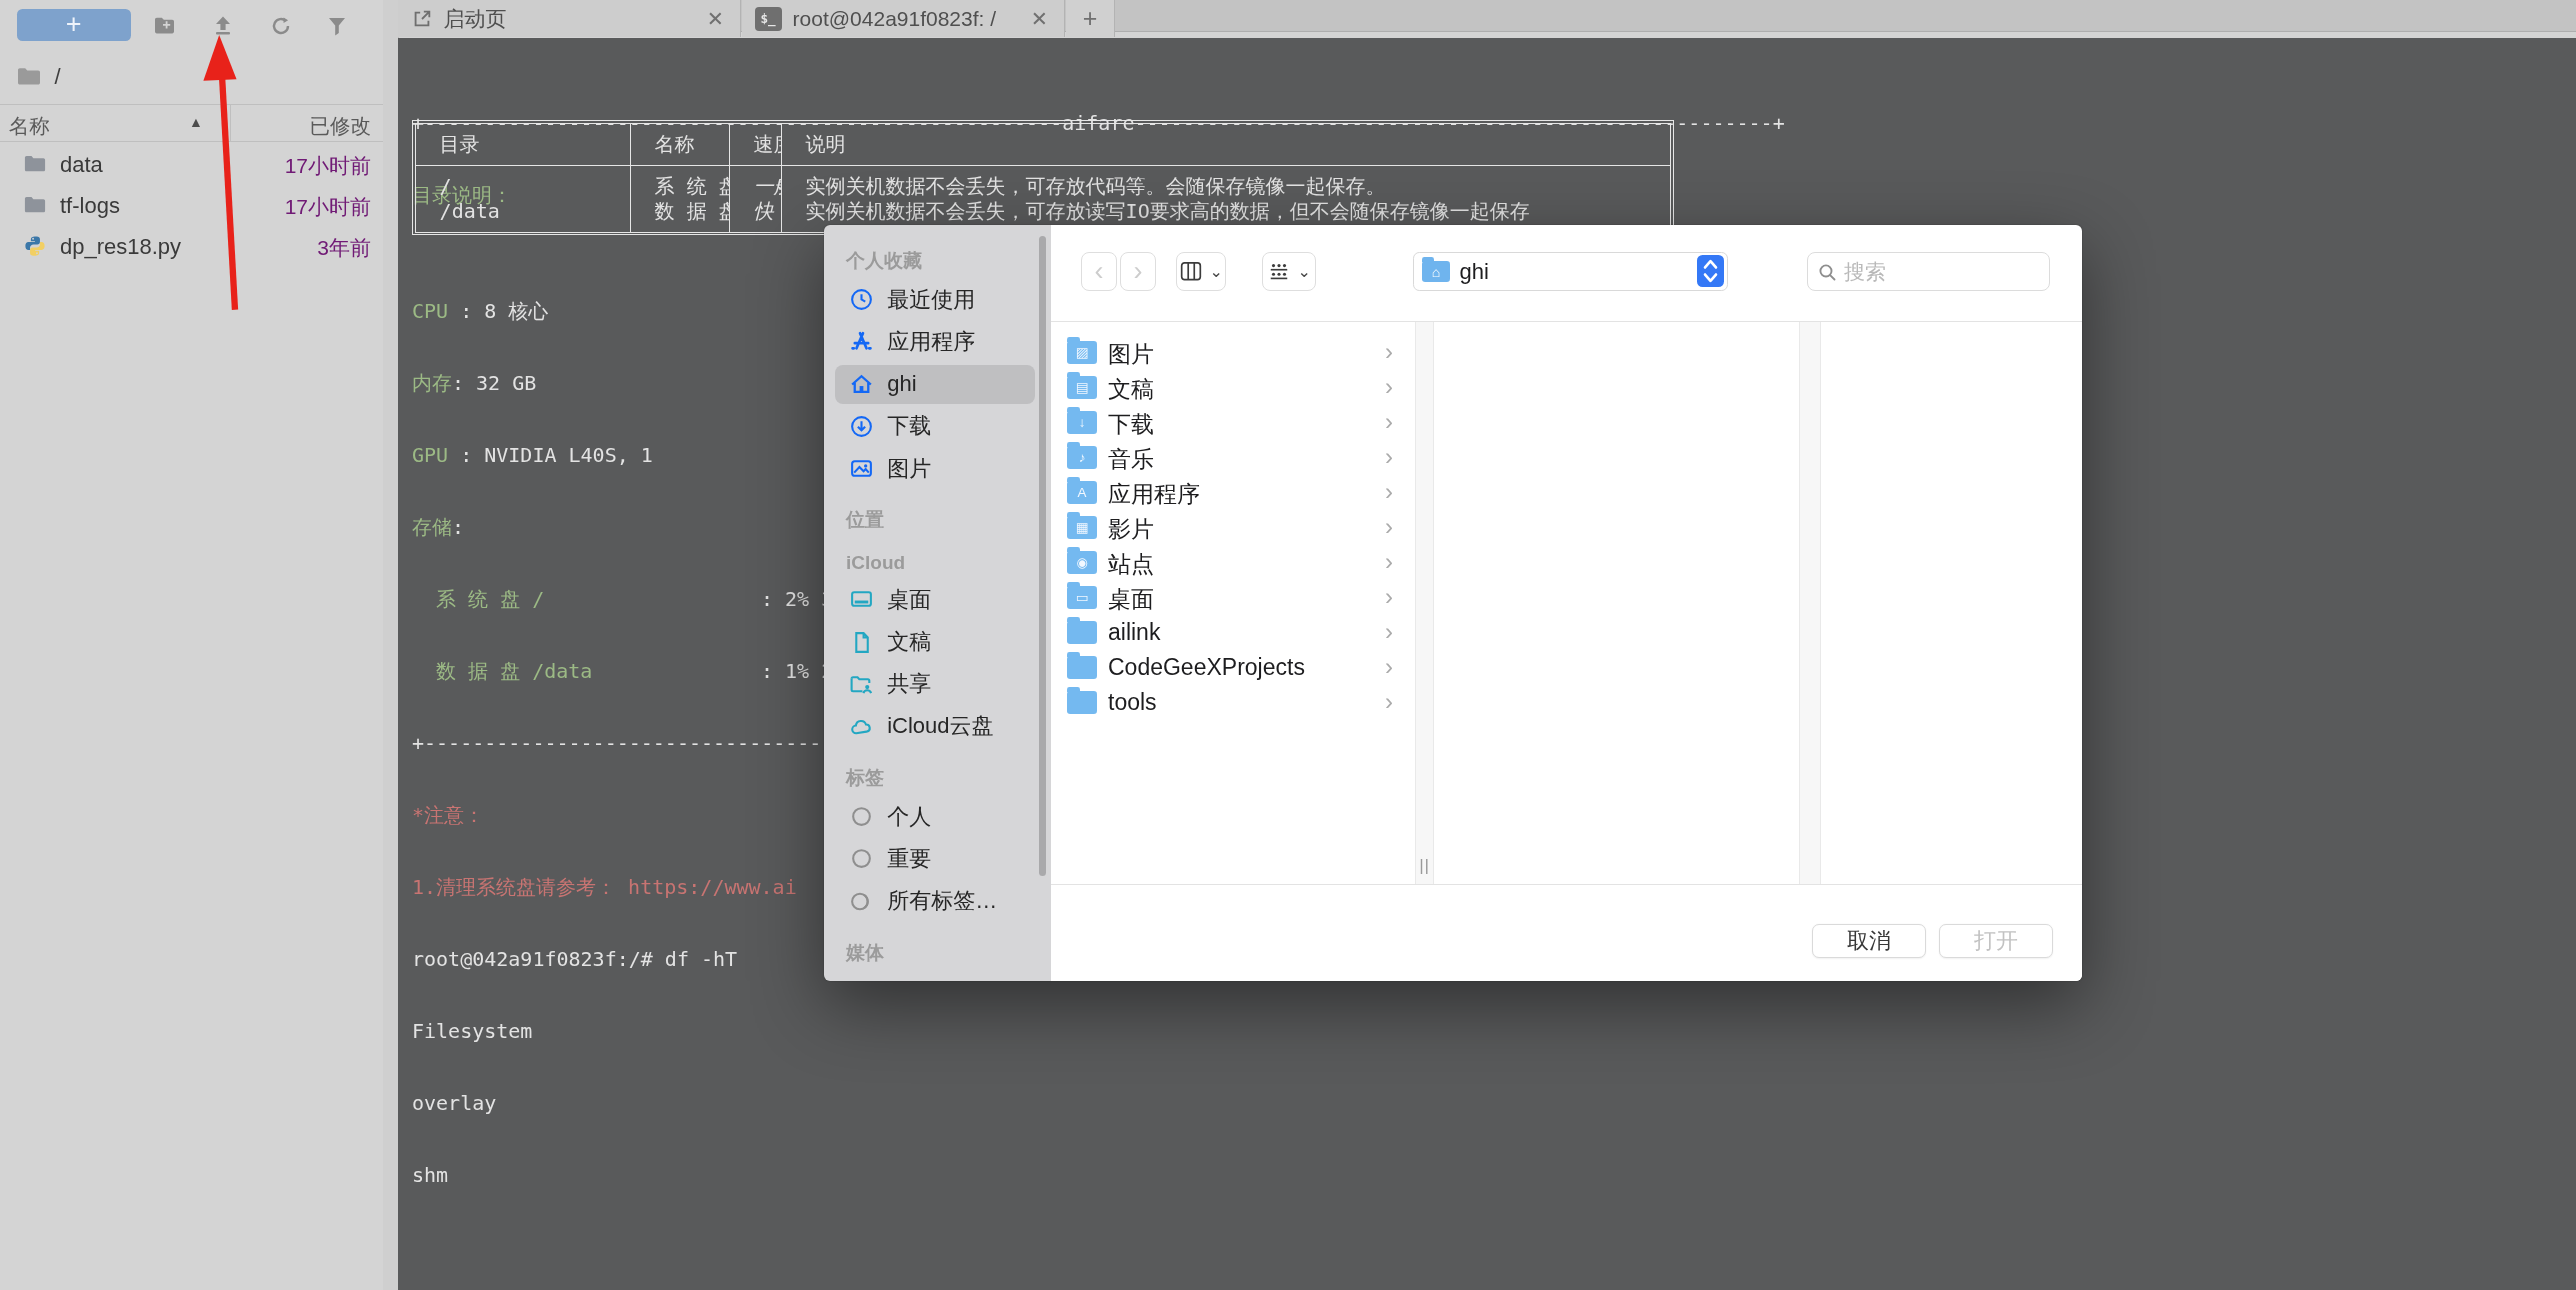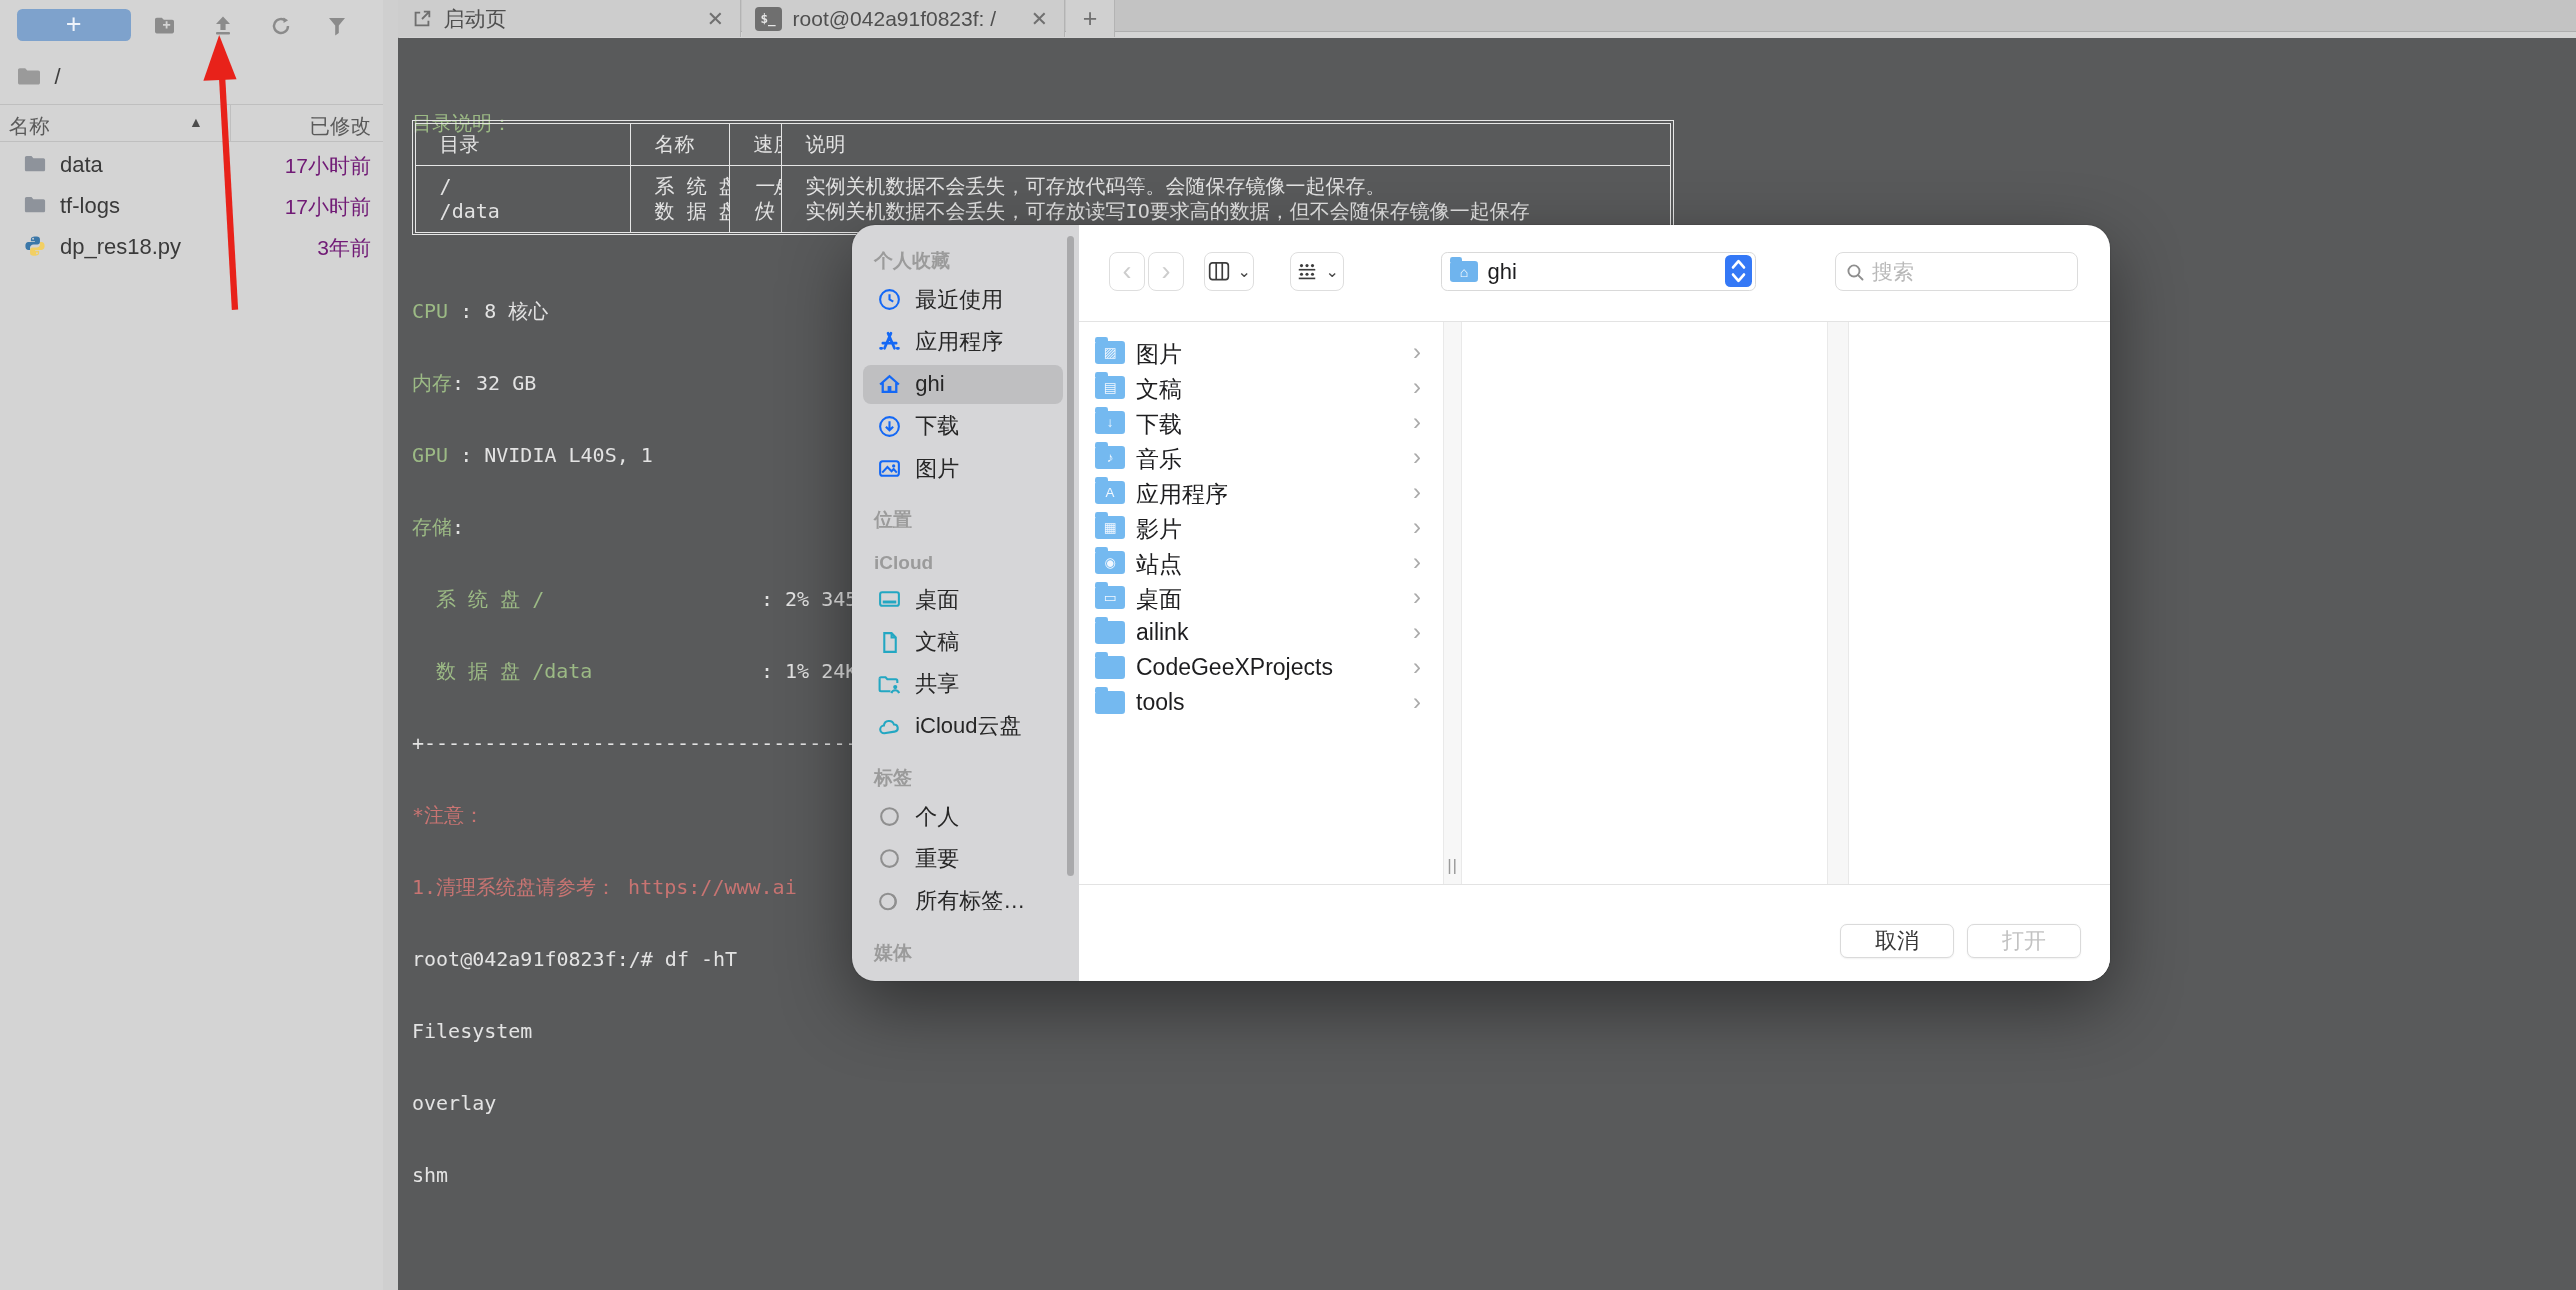--- a/index.html
+++ b/index.html
@@ -54,21 +54,21 @@
   .term-table { width:100%; border-collapse:collapse; table-layout:fixed; }
   .term-table td { border:1.6px solid #e6e6e6; vertical-align:top; padding:8px 24px; line-height:25px; white-space:pre; overflow:hidden;margin-top:16px; }
   .term-table .c1 { width:215px; } .term-table .c2 { width:99px; } .term-table .c3 { width:52px; text-align:left; }
   .term-table tr.datarow .c3 { text-align:center;font-style:italic; }
   .tblock2 { position:absolute; left:14px; top:213px; line-height:24px; white-space:pre; }
 
   
   #arrow-annotation { position:absolute; left:189px; top:24px; width:103px; height:300px; z-index:60; pointer-events:none; }
 
   
-  #dialog { position:absolute; left:824px; top:225px; width:1258px; height:756px; border-radius:23px; background:#404040; box-shadow:0 24px 71px rgba(0,0,0,.45), 0 0 1.6px rgba(0,0,0,.35); z-index:20; overflow:hidden;margin-left:28px; }
+  #dialog { position:absolute; left:824px; top:225px; width:1258px; height:756px; border-radius:6px; background:#404040; box-shadow:0 24px 71px rgba(0,0,0,.45), 0 0 1.6px rgba(0,0,0,.35); z-index:20; overflow:hidden; }
   #dlg-sidebar { position:absolute; left:0; top:0; width:227px; height:756px; background:#d6d6d8; padding-top:23px; overflow:hidden; }
   .sb-title { margin:19px 0 6.3px 22px; font-size:19px; font-weight:bold; color:#9b9b9b; }
   .sb-title.first { margin-top:0; }
   .sb-item { position:relative; height:39px; margin:3.2px 16px 3.2px 11px; border-radius:8px; display:flex; align-items:center; padding-left:12.6px; gap:12.6px; font-size:22px; color:#262626; }
   .sb-item.selected { background:#bfbfc1; }
   .sb-ic { width:27px; height:27px; display:flex; align-items:center; justify-content:center; }
   .sb-ic svg { width:25px; height:25px; display:block; }
   #sb-scrollbar { position:absolute; right:5.5px; top:11px; width:7px; height:640px; background:#a9a9ab; border-radius:4px; }
   #dlg-main { position:absolute; left:227px; top:0; width:1031px; height:756px; background:#ffffff; }
   .dlg-toolbar { position:absolute; left:0; top:0; width:1031px; height:97px; border-bottom:0.8px solid #e3e3e3; }
@@ -199,20 +199,21 @@
     <div class="tab" id="tab-2">
       <span class="term-ic">$_</span>
       <span class="tab-label">root@042a91f0823f: /</span>
       <span class="tab-close">✕</span>
     </div>
     <div id="tab-new">+</div>
   </div>
 
   <div id="terminal">
     <div class="tblock1">
+      <div>+-----------------------------------------------------aifare-----------------------------------------------------+</div>
       <div class="t-green">目录说明：</div>
     </div>
 
     <div class="term-table-wrap">
       <table class="term-table">
         <tbody>
             <tr>
           <td class="c1">目录</td>
           <td class="c2">名称</td>
           <td class="c3">速度</td>

